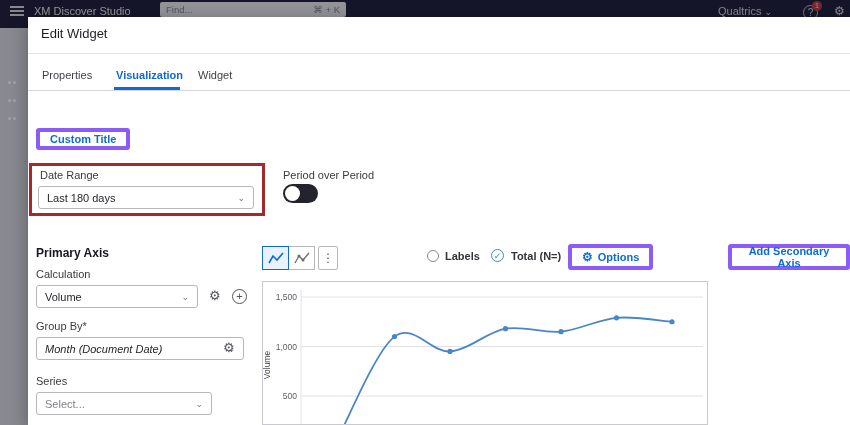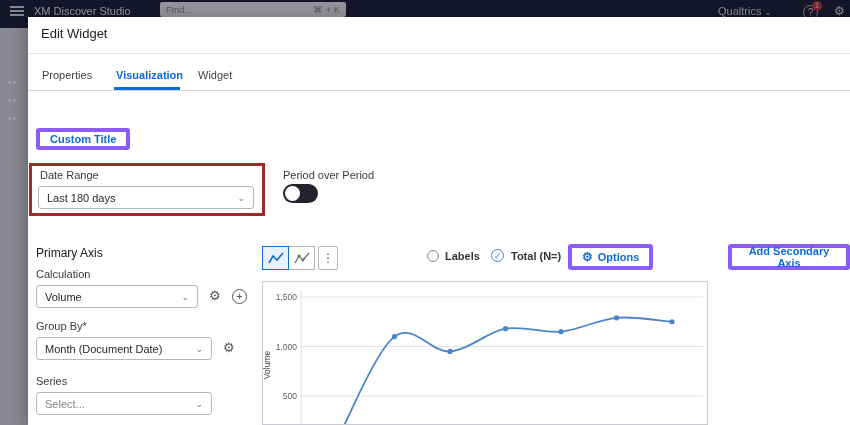--- a/index.html
+++ b/index.html
@@ -46,21 +46,21 @@
   .annotation-box { position:absolute; left:1px; top:146px; width:236px; height:53px; border:3px solid #a4292d; z-index:12; pointer-events:none; }
   .field-label { position:absolute; font-size:11px; color:#3a3a40; }
   .select { position:absolute; height:23px; background:#fff; border:1px solid #b6b6bd; border-radius:3px; font-size:11px;
             color:#26262c; display:flex; align-items:center; padding:0 8px; cursor:pointer; }
   .select .chev { margin-left:auto; color:#77777e; font-size:9px; }
   .select .muted { color:#81818a; }
 
   .toggle { position:absolute; left:255px; top:167px; width:35px; height:19px; background:#23232e; border-radius:10px; cursor:pointer; }
   .toggle .knob { position:absolute; left:2px; top:2px; width:15px; height:15px; background:#ffffff; border-radius:50%; }
 
-  .section-title { position:absolute; left:8px; top:229px; font-size:12px; font-weight:normal; color:#17171f; }
+  .section-title { position:absolute; left:8px; top:229px; font-size:12px; font-weight:bold; color:#17171f; }
   .inline-icon { position:absolute; color:#55555c; font-size:13px; cursor:pointer; }
   .plus-circle { position:absolute; width:15px; height:15px; border:1.4px solid #55555c; border-radius:50%;
                  color:#55555c; font-size:11px; line-height:12px; text-align:center; cursor:pointer; }
 
   .seg-btn { position:absolute; top:229px; width:27px; height:24px; background:#fff; border:1px solid #b6b6bd;
              display:flex; align-items:center; justify-content:center; cursor:pointer; }
   .seg-btn.selected { border:1px solid #0d6bd9; background:#e9f2fc; z-index:2; }
   .kebab-btn { position:absolute; top:229px; width:20px; height:24px; background:#fff; border:1px solid #b6b6bd;
                color:#55555c; font-size:12px; display:flex; align-items:center; justify-content:center; cursor:pointer; border-radius:2px; }
 
@@ -135,21 +135,21 @@
 
     <div class="field-label" style="left:8px; top:251px;">Calculation</div>
     <div class="select" style="left:8px; top:268px; width:162px;">
       <span>Volume</span>
       <span class="chev">⌄</span>
     </div>
     <span class="inline-icon" style="left:181px; top:271px;">⚙</span>
     <span class="plus-circle" style="left:204px; top:272px;">+</span>
 
     <div class="field-label" style="left:8px; top:303px;">Group By*</div>
-    <div class="select" style="left:8px; top:320px; width:176px;">
+    <div class="select" style="left:8px; top:320px; width:208px;font-style:italic;">
       <span>Month (Document Date)</span>
       <span class="chev">⌄</span>
     </div>
     <span class="inline-icon" style="left:195px; top:323px;">⚙</span>
 
     <div class="field-label" style="left:8px; top:358px;">Series</div>
     <div class="select" style="left:8px; top:375px; width:176px;text-align:right;">
       <span class="muted">Select...</span>
       <span class="chev">⌄</span>
     </div>

